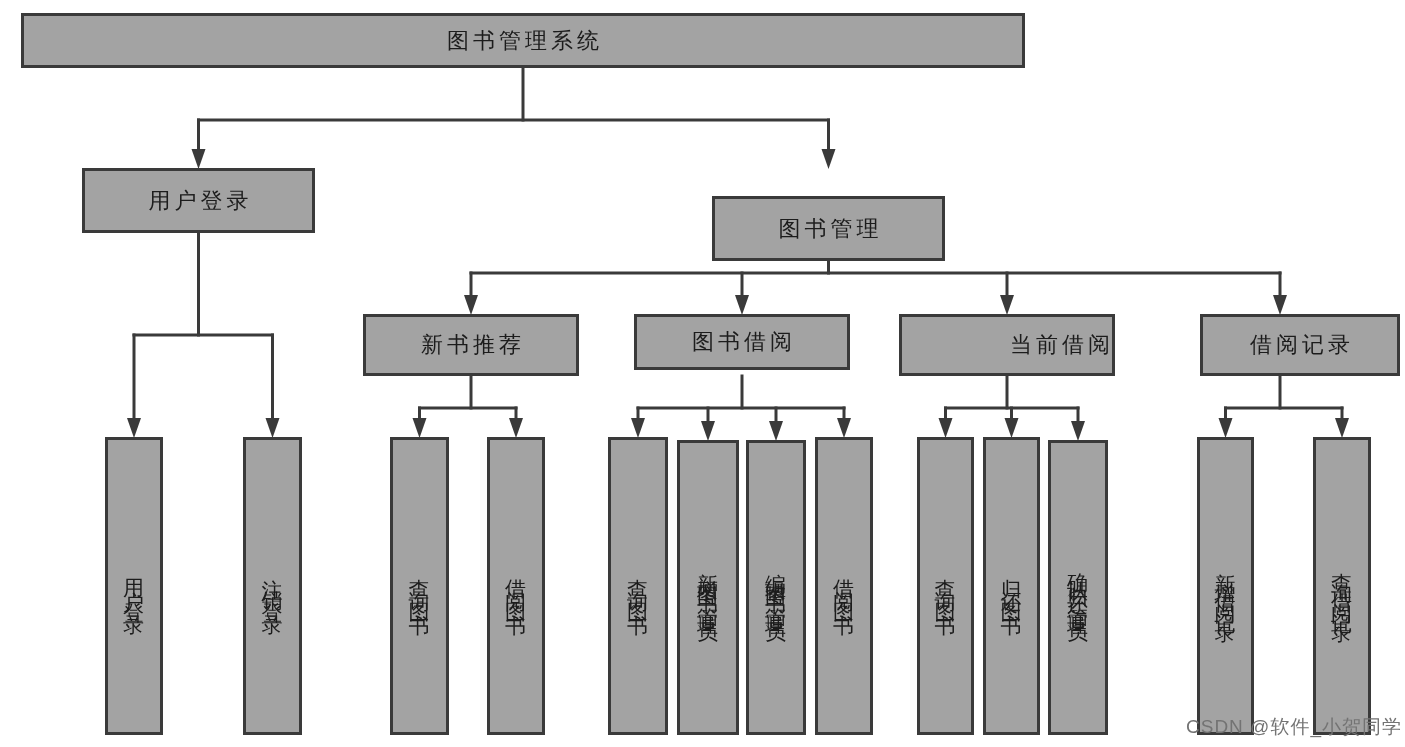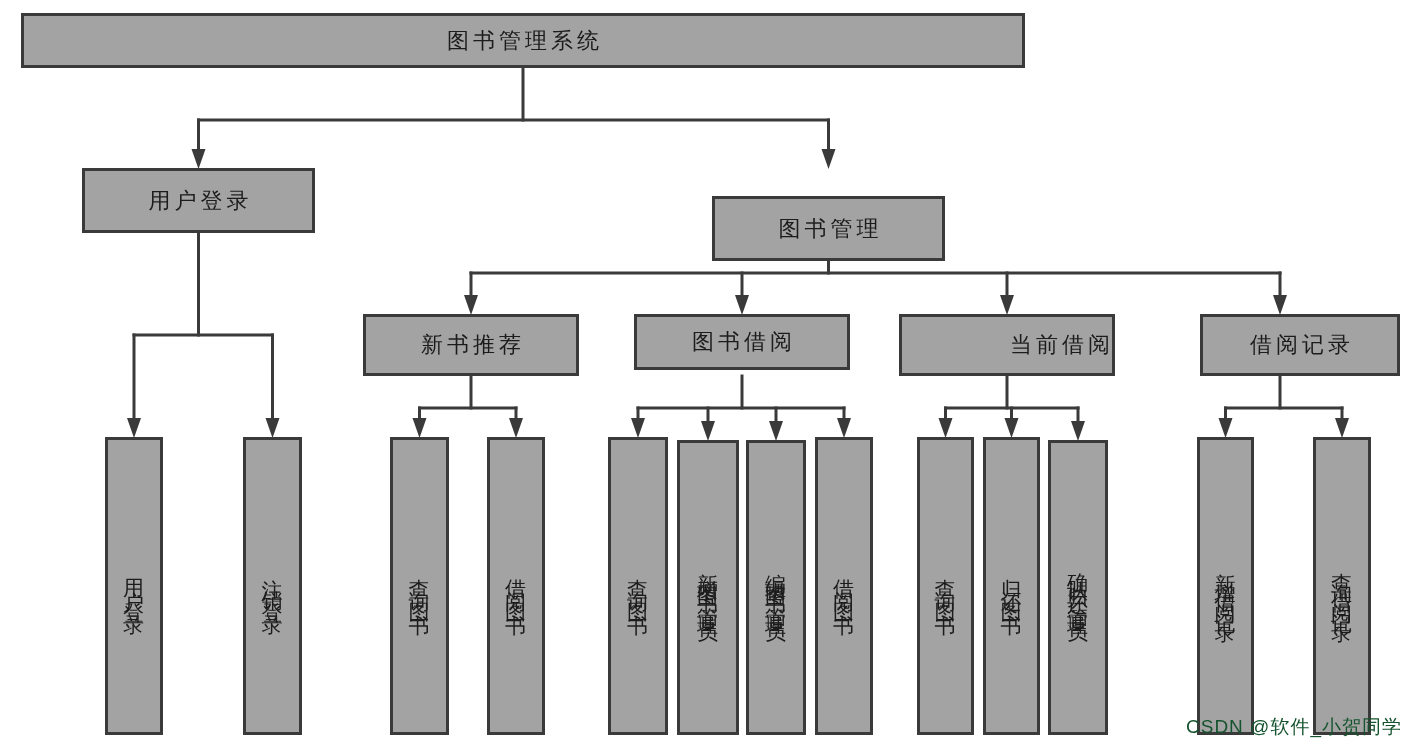--- a/index.html
+++ b/index.html
@@ -103,21 +103,21 @@
       <polygon points="1004.5,418 1018.5,418 1011.5,438" fill="#3a3a3a"></polygon>
       <line x1="1078" y1="408" x2="1078" y2="424" stroke="#3a3a3a" stroke-width="3" stroke-linecap="square"></line>
       <polygon points="1071,421 1085,421 1078,441" fill="#3a3a3a"></polygon>
       <line x1="1280" y1="376" x2="1280" y2="408" stroke="#3a3a3a" stroke-width="3" stroke-linecap="square"></line>
       <line x1="1225.5" y1="408" x2="1342" y2="408" stroke="#3a3a3a" stroke-width="3" stroke-linecap="square"></line>
       <line x1="1225.5" y1="408" x2="1225.5" y2="421" stroke="#3a3a3a" stroke-width="3" stroke-linecap="square"></line>
       <polygon points="1218.5,418 1232.5,418 1225.5,438" fill="#3a3a3a"></polygon>
       <line x1="1342" y1="408" x2="1342" y2="421" stroke="#3a3a3a" stroke-width="3" stroke-linecap="square"></line>
       <polygon points="1335,418 1349,418 1342,438" fill="#3a3a3a"></polygon>
     </svg>
-  <div id="watermark" style="color: #14532d;">CSDN @软件_小贺同学</div>
+  <div id="watermark" style="color: #737373;">CSDN @软件_小贺同学</div>
 <div class="node h" style="left: 21px; top: 13px; width: 1004px; height: 55px;">
       <span class="label">图书管理系统</span>
     </div>
     <div class="node h" style="left: 82px; top: 168px; width: 233px; height: 65px;">
       <span class="label">用户登录</span>
     </div>
     <div class="node h" style="left: 712px; top: 168px; width: 233px; height: 65px; margin-top: 28px;">
       <span class="label">图书管理</span>
     </div>
     <div class="node h" style="left: 363px; top: 314px; width: 216px; height: 62px;">

